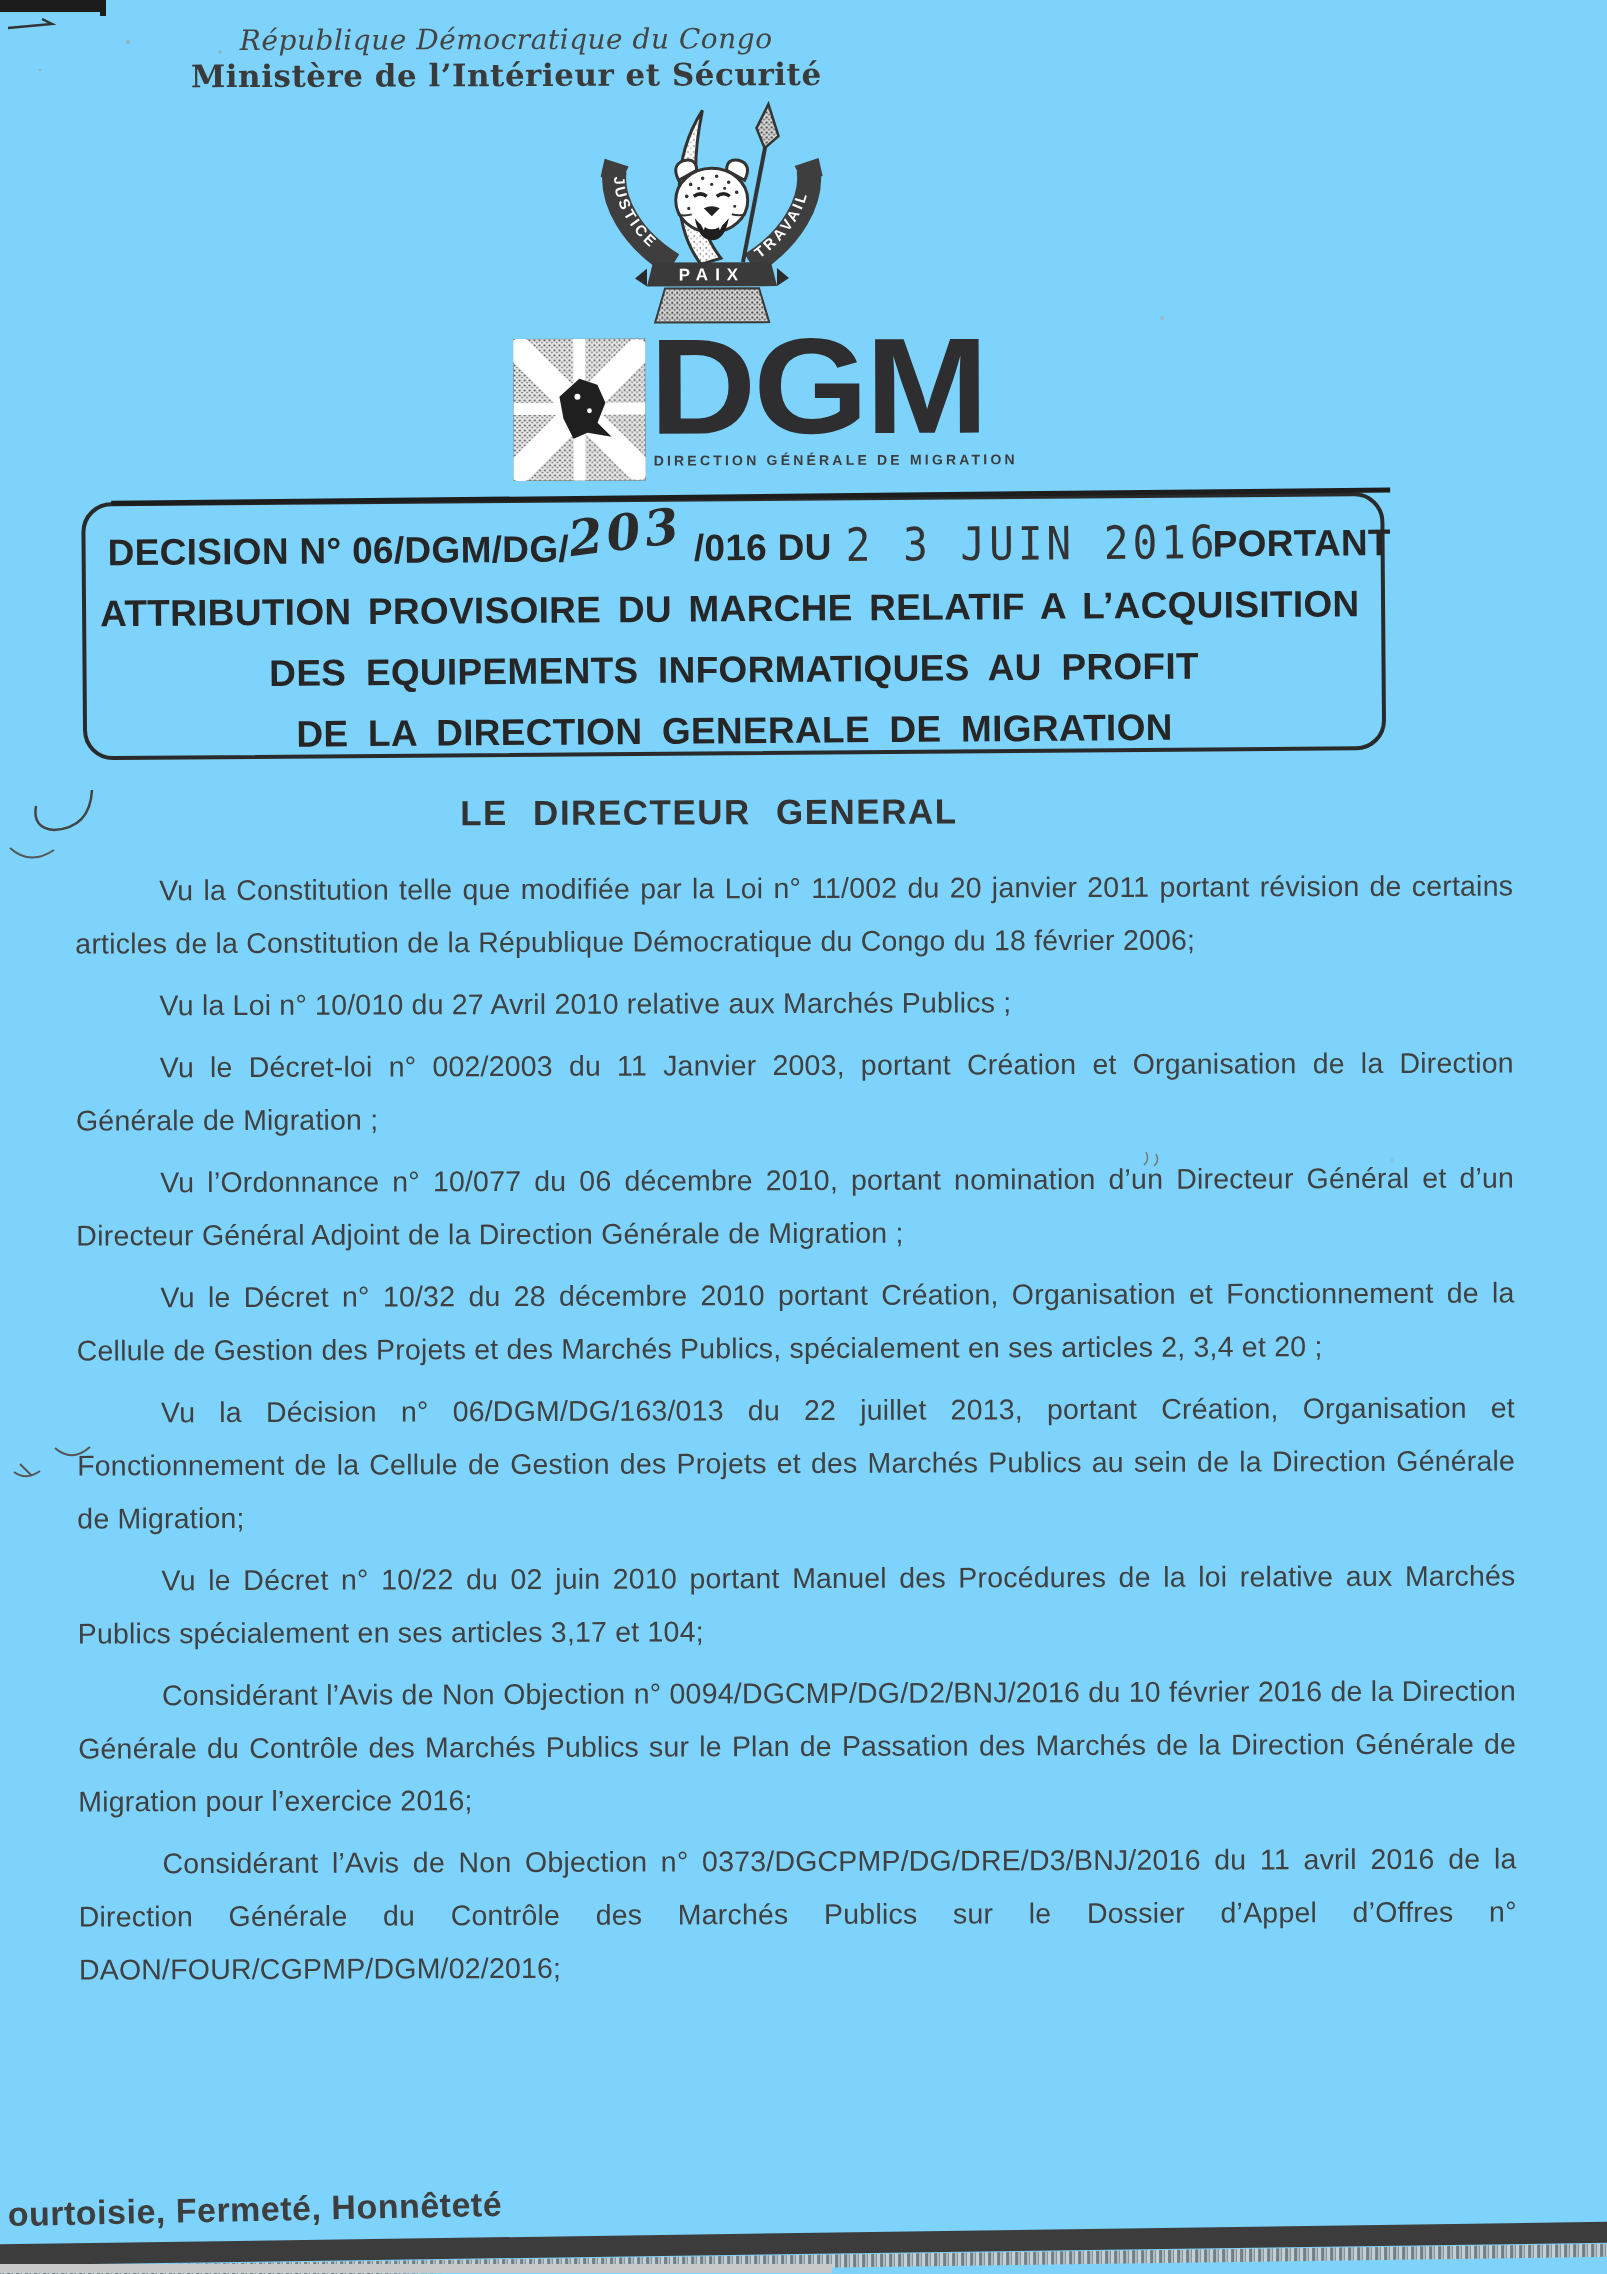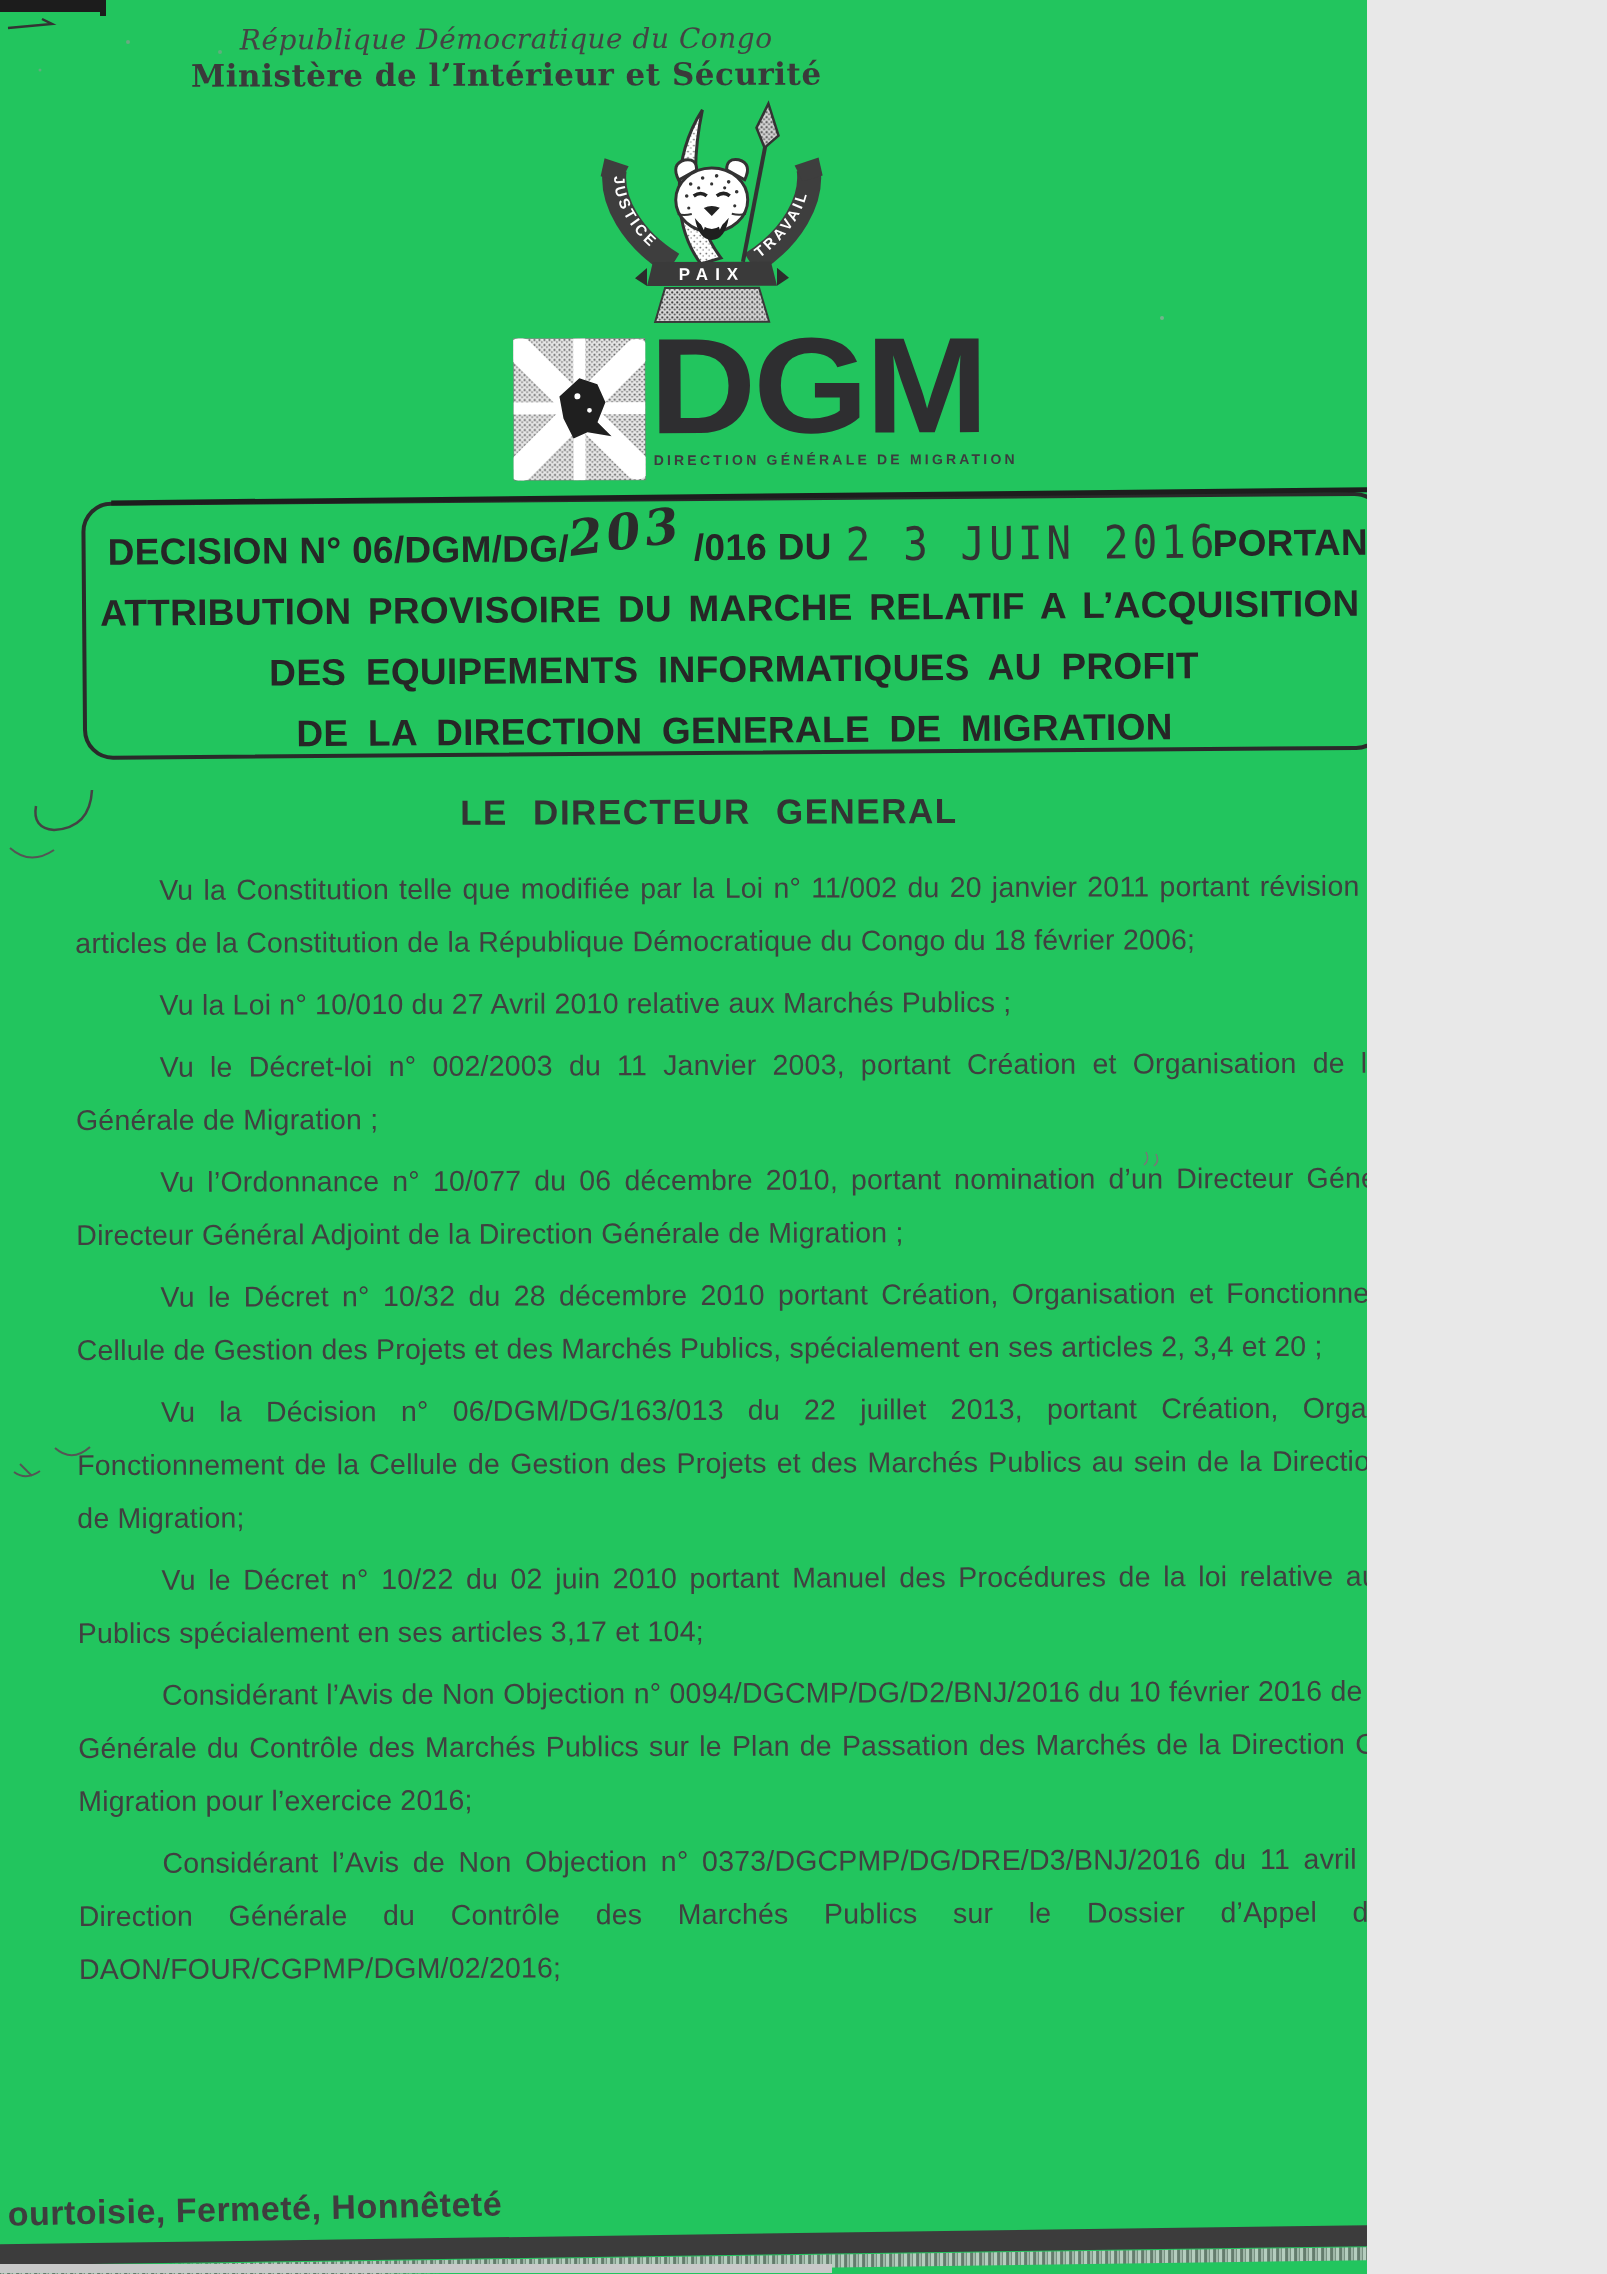--- a/index.html
+++ b/index.html
@@ -1,19 +1,19 @@
 <!DOCTYPE html>
 <html><head>
 <meta charset="utf-8">
 <style>
   html,body{margin:0;padding:0;background:#e8e8e8;}
   .page{
     position:relative;
-    width:1367px;height:2274px;
-    background:#22c55e;
+    width:1607px;height:2274px;
+    background:#7dd3fc;
     overflow:hidden;
     font-family:"Liberation Sans",sans-serif;
     color:#3d3d3d;
   }
   .tilt{position:absolute;inset:0;transform:rotate(-0.2deg);}
 
   
   .hdr-country{
     position:absolute;top:22px;left:0;width:1020px;text-align:center;
     font-family:"DejaVu Serif",serif;font-style:italic;

